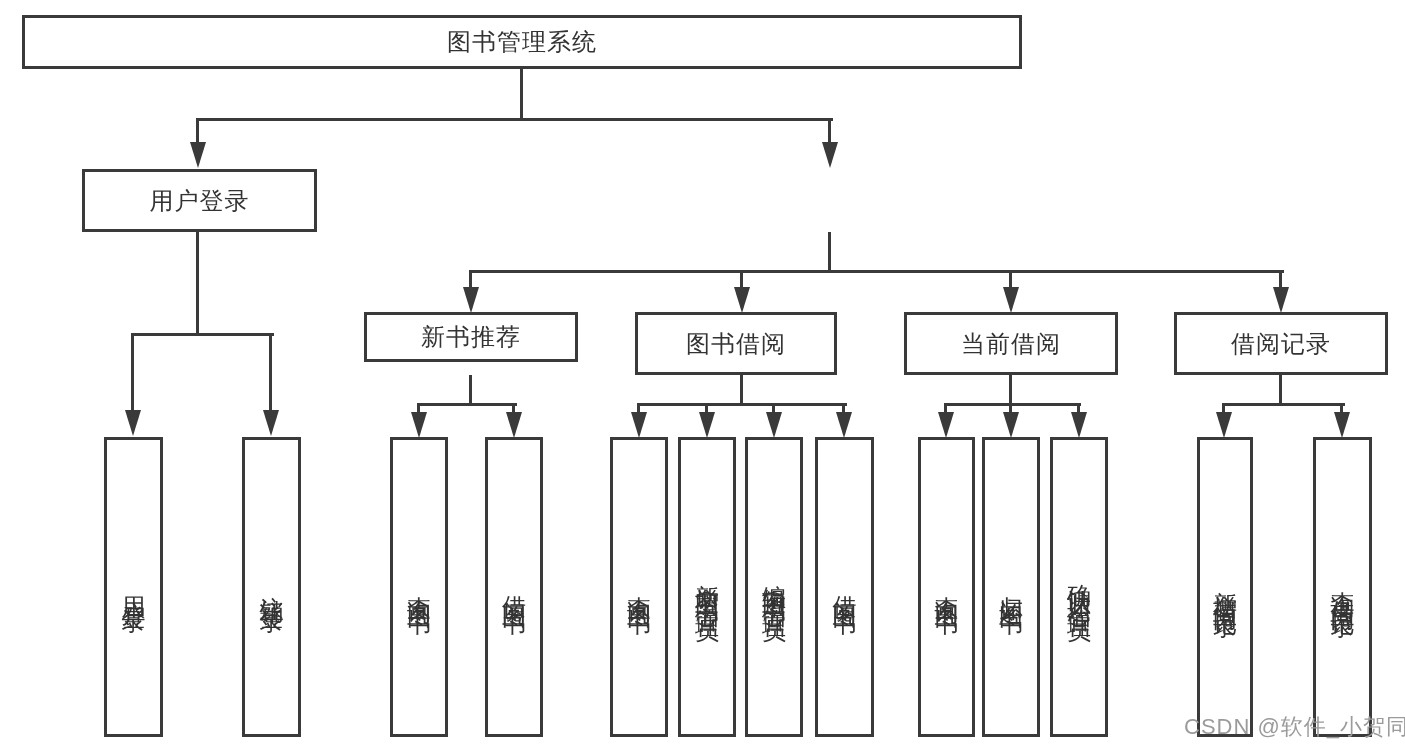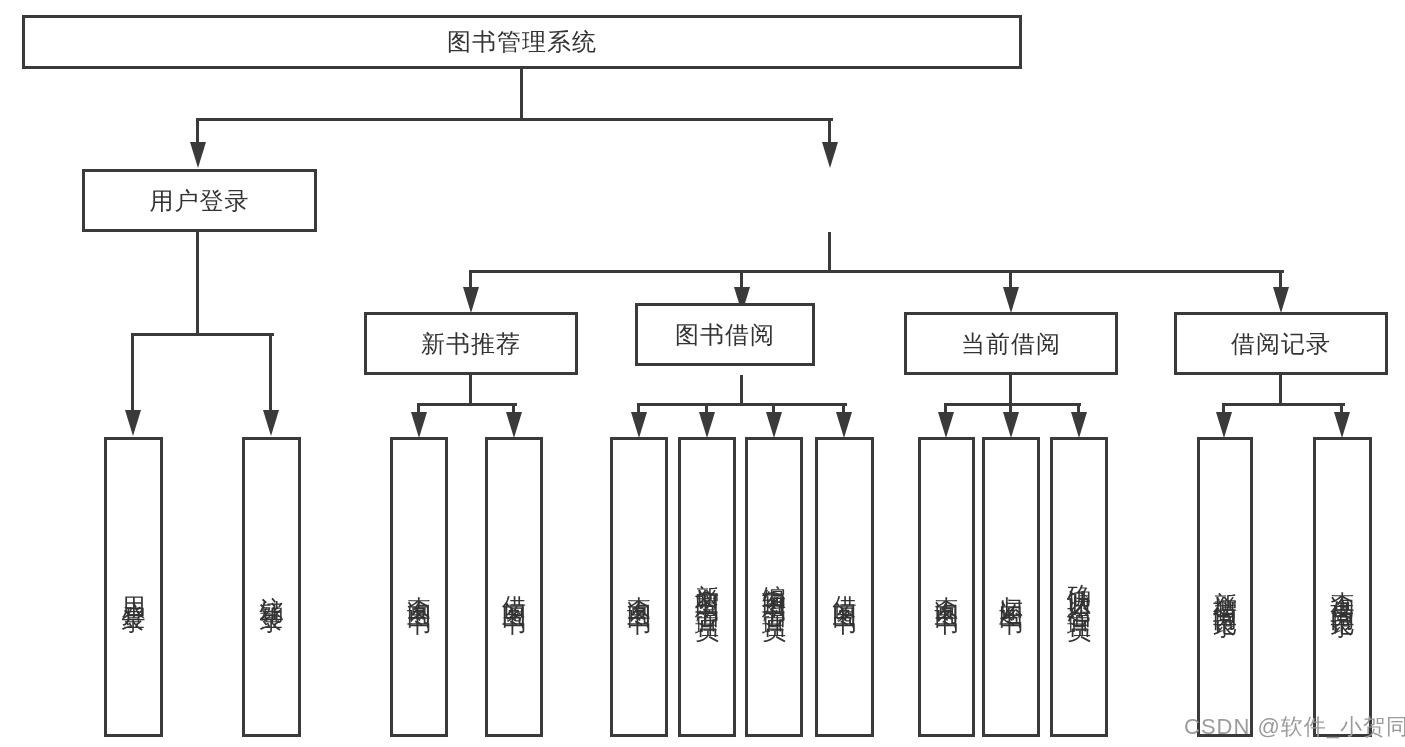--- a/index.html
+++ b/index.html
@@ -124,24 +124,24 @@
   <div class="arrow" style="left:1334px;top:412px"></div>
 
   <div class="box" style="left:22px;top:15px;width:1000px;height:54px">
     <span>图书管理系统</span>
   </div>
 
   <div class="box" style="left:82px;top:169px;width:235px;height:63px">
     <span>用户登录</span>
   </div>
 
-  <div class="box" style="left:364px;top:312px;width:214px;height:63px">
+  <div class="box" style="left:364px;top:312px;width:214px;height:50px">
     <span>新书推荐</span>
   </div>
-  <div class="box" style="left:635px;top:303px;width:180px;height:63px">
+  <div class="box" style="left:635px;top:312px;width:202px;height:63px">
     <span>图书借阅</span>
   </div>
   <div class="box" style="left:1174px;top:312px;width:214px;height:63px">
     <span>借阅记录</span>
   </div>
   <div class="box" style="left:904px;top:312px;width:214px;height:63px">
     <span>当前借阅</span>
   </div>
 
   <div class="box vbox" style="left:104px;top:437px;width:59px;height:300px">

